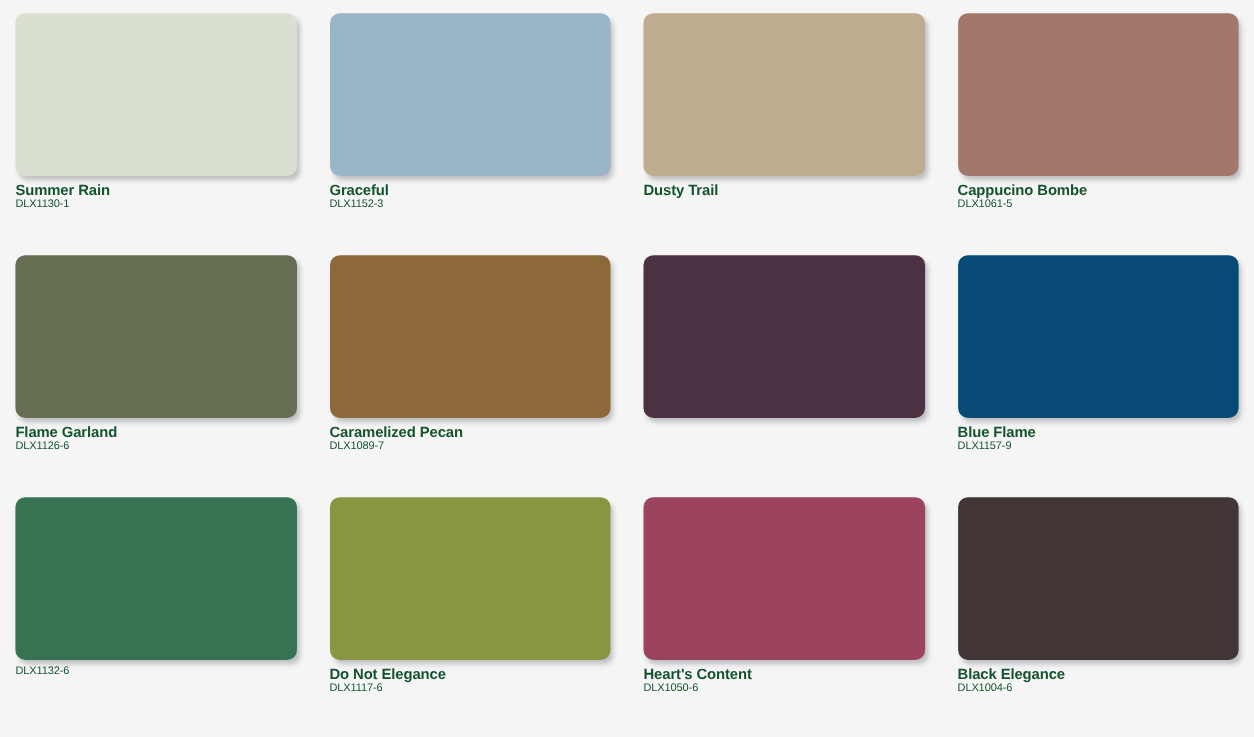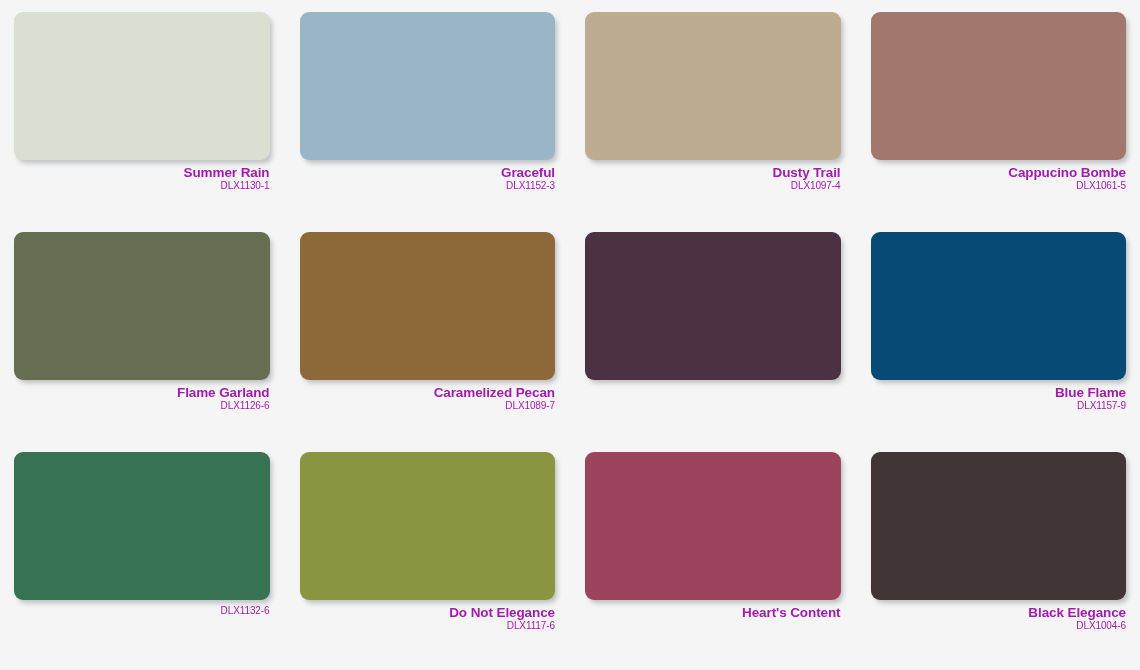--- a/index.html
+++ b/index.html
@@ -29,22 +29,22 @@
     align-items: center;
   }
   .swatch-chip {
     width: 100%;
     height: 148px;
     border-radius: 9px;
     box-shadow: 3px 4px 5px -1px rgba(120,125,130,0.45);
   }
   .swatch-meta {
     width: 100%;
-    text-align: right;
-    color: #a21caf;
+    text-align: left;
+    color: #14532d;
     line-height: 1.12;
     padding-top: 5px;
   }
   .swatch-name {
     font-size: 13.5px;
     font-weight: bold;
     letter-spacing: -0.1px;
     white-space: nowrap;
   }
   .swatch-code {
@@ -69,21 +69,20 @@
       <div class="swatch-chip" style="background: rgb(154, 180, 200);"></div>
       <div class="swatch-meta">
         <div class="swatch-name">Graceful</div>
         <div class="swatch-code">DLX1152-3</div>
       </div>
     </div>
     <div class="swatch-card">
       <div class="swatch-chip" style="background: rgb(189, 172, 144);"></div>
       <div class="swatch-meta">
         <div class="swatch-name">Dusty Trail</div>
-        <div class="swatch-code">DLX1097-4</div>
       </div>
     </div>
     <div class="swatch-card">
       <div class="swatch-chip" style="background: rgb(162, 120, 109);"></div>
       <div class="swatch-meta">
         <div class="swatch-name">Cappucino Bombe</div>
         <div class="swatch-code">DLX1061-5</div>
       </div>
     </div>
     <div class="swatch-card">
@@ -120,20 +119,21 @@
       <div class="swatch-chip" style="background: rgb(138, 149, 65);"></div>
       <div class="swatch-meta">
         <div class="swatch-name">Do Not Elegance</div>
         <div class="swatch-code">DLX1117-6</div>
       </div>
     </div>
     <div class="swatch-card">
       <div class="swatch-chip" style="background: rgb(156, 68, 93);"></div>
       <div class="swatch-meta">
         <div class="swatch-name">Heart's Content</div>
+        <div class="swatch-code">DLX1050-6</div>
       </div>
     </div>
     <div class="swatch-card">
       <div class="swatch-chip" style="background: rgb(65, 53, 54);"></div>
       <div class="swatch-meta">
         <div class="swatch-name">Black Elegance</div>
         <div class="swatch-code">DLX1004-6</div>
       </div>
     </div>
   </div>

